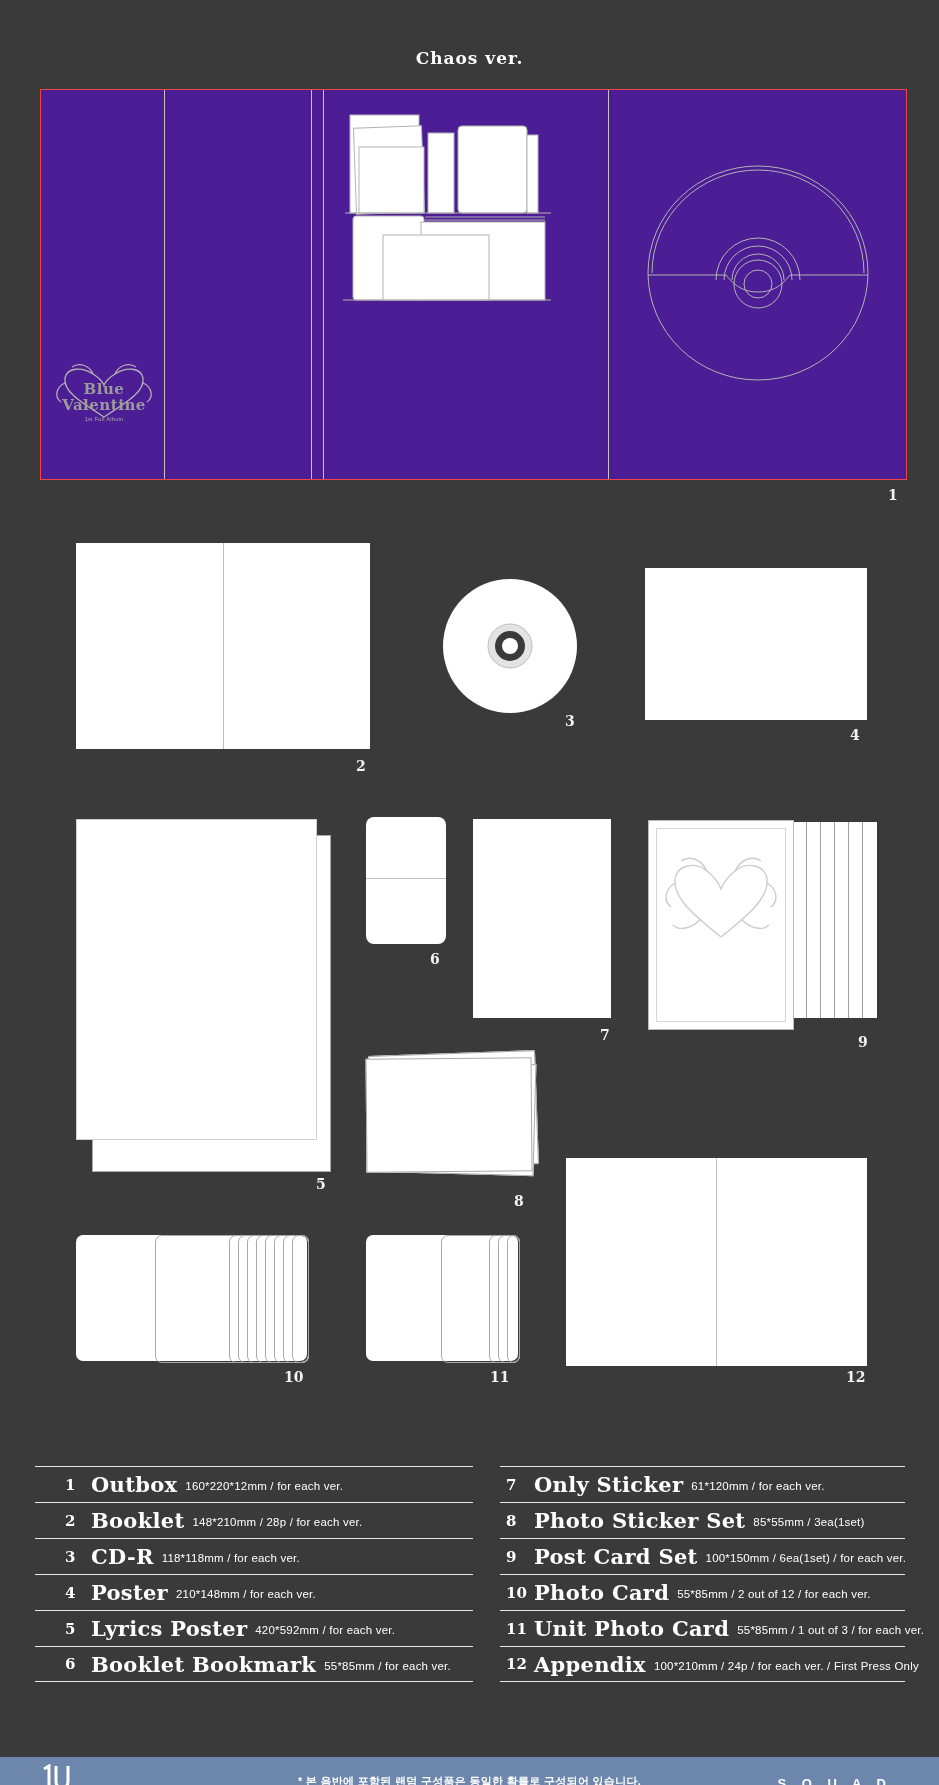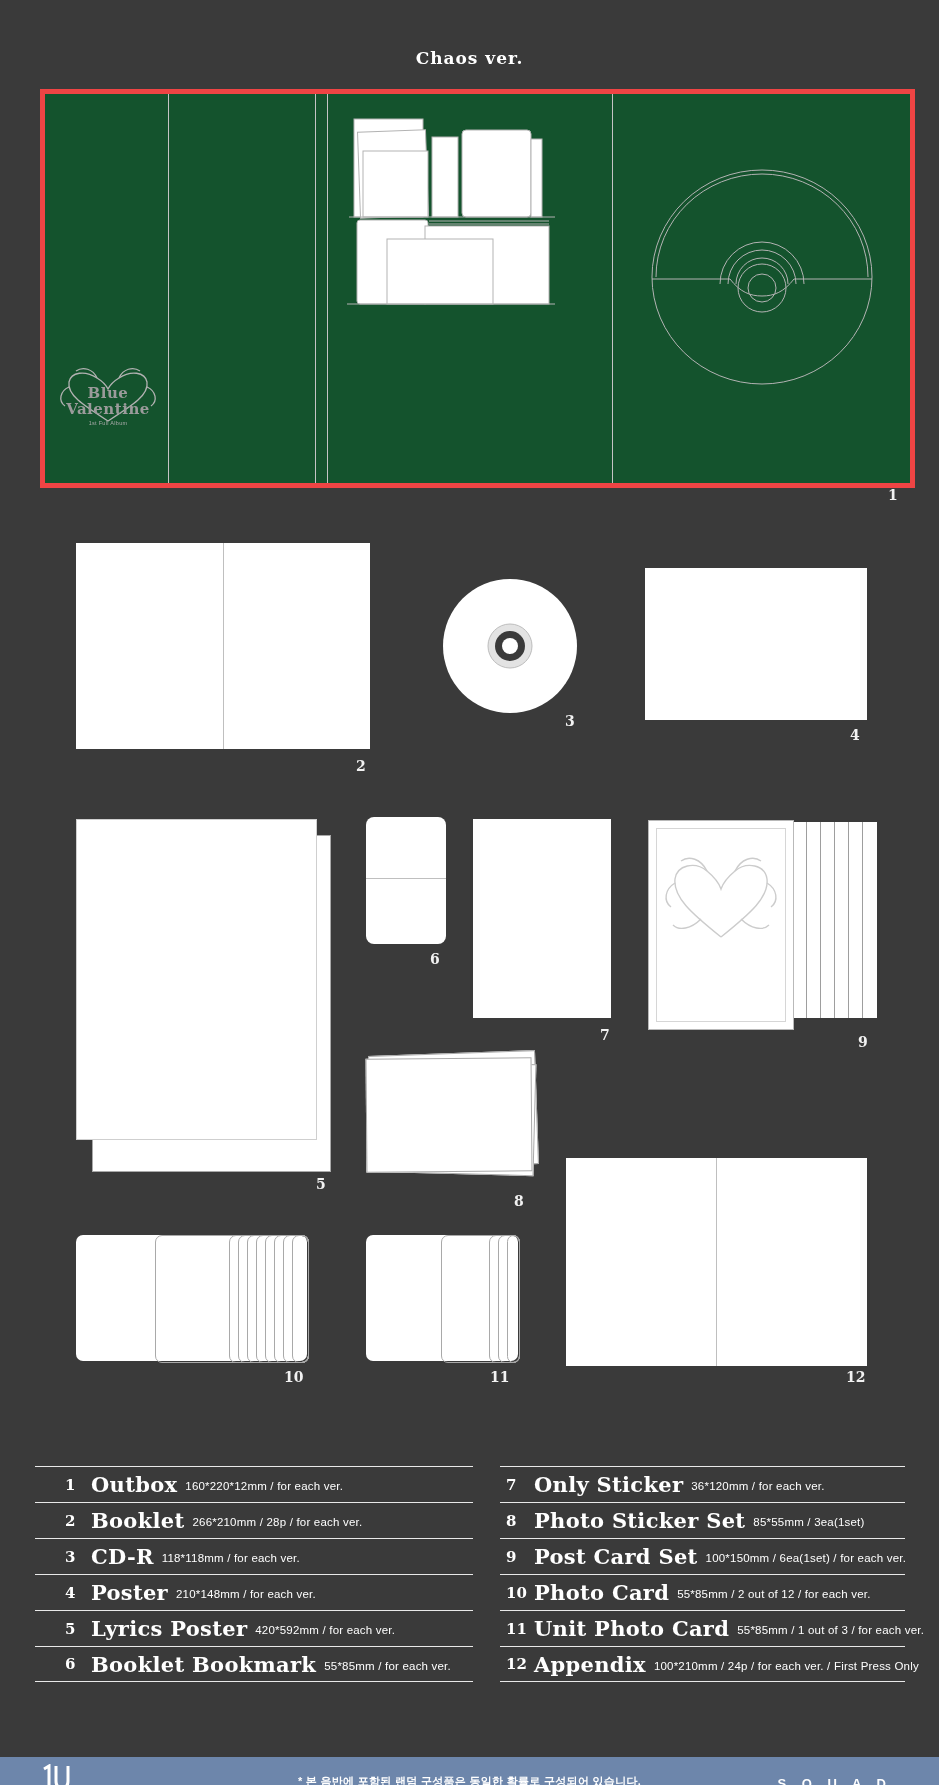--- a/index.html
+++ b/index.html
@@ -3,21 +3,21 @@
 <meta charset="utf-8">
 <style>
   html,body{margin:0;padding:0;background:#2e2e2e;}
   #stage{position:relative;width:939px;height:1785px;background:#3a3a3a;overflow:hidden;
          font-family:"Liberation Sans",sans-serif;padding-left:16px;}
   .abs{position:absolute;}
   
   .fancy{font-family:"DejaVu Serif",serif;font-weight:bold;color:#fff;}
   .page-title{left:0;top:48px;width:939px;text-align:center;font-size:17px;letter-spacing:1px;}
   
-  .outbox{left:40px;top:89px;width:865px;height:389px;background:#14532d;border:5px solid #ef4444;}
+  .outbox{left:40px;top:89px;width:865px;height:389px;background:#4c1d95;border:1px solid #ef4444;}
   .vline{position:absolute;top:0;bottom:0;width:1px;background:#c4c4c4;}
   
   .num{font-family:"DejaVu Serif",serif;font-weight:bold;color:#f2f2f2;font-size:14px;}
   
   .sheet{background:#ffffff;}
   .outlined{border:1px solid #a9a9a9;background:#ffffff;}
   .centerline{position:absolute;top:0;bottom:0;width:1px;background:#bfbfbf;}
   .hline{position:absolute;left:0;right:0;height:1px;background:#bfbfbf;}
   .cardfan{position:absolute;border:1px solid #a9a9a9;border-radius:7px;background:transparent;}
   .cardbase{background:#fff;border-radius:7px;}
@@ -189,21 +189,21 @@
 
   <div class="col leftcol">
     <div class="lrow">
         <span class="lnum">1</span>
         <span class="lname">Outbox</span>
         <span class="lspec">160*220*12mm / for each ver.</span>
       </div>
     <div class="lrow">
         <span class="lnum">2</span>
         <span class="lname">Booklet</span>
-        <span class="lspec">266*210mm / 28p / for each ver.</span>
+        <span class="lspec">148*210mm / 28p / for each ver.</span>
       </div>
     <div class="lrow">
         <span class="lnum">3</span>
         <span class="lname">CD-R</span>
         <span class="lspec">118*118mm / for each ver.</span>
       </div>
     <div class="lrow">
         <span class="lnum">4</span>
         <span class="lname">Poster</span>
         <span class="lspec">210*148mm / for each ver.</span>
@@ -217,21 +217,21 @@
         <span class="lnum">6</span>
         <span class="lname">Booklet Bookmark</span>
         <span class="lspec">55*85mm / for each ver.</span>
       </div>
   </div>
 
   <div class="col rightcol">
     <div class="lrow">
         <span class="lnum">7</span>
         <span class="lname">Only Sticker</span>
-        <span class="lspec">36*120mm / for each ver.</span>
+        <span class="lspec">61*120mm / for each ver.</span>
       </div>
     <div class="lrow">
         <span class="lnum">8</span>
         <span class="lname">Photo Sticker Set</span>
         <span class="lspec">85*55mm / 3ea(1set)</span>
       </div>
     <div class="lrow">
         <span class="lnum">9</span>
         <span class="lname">Post Card Set</span>
         <span class="lspec">100*150mm / 6ea(1set) / for each ver.</span>

